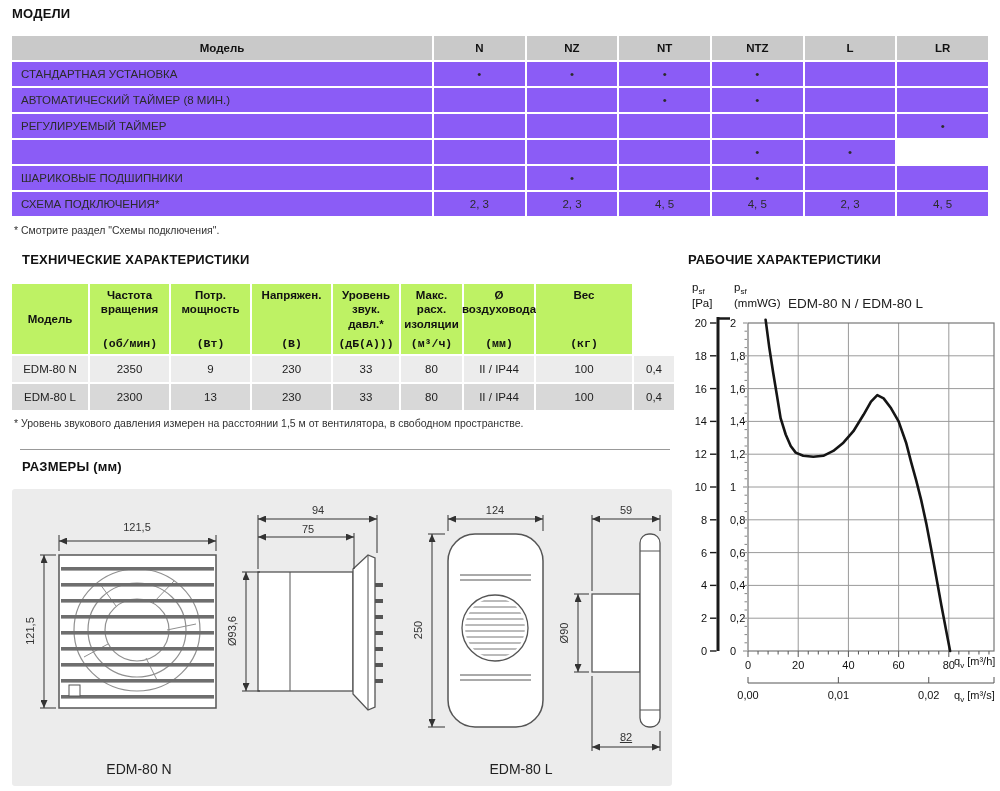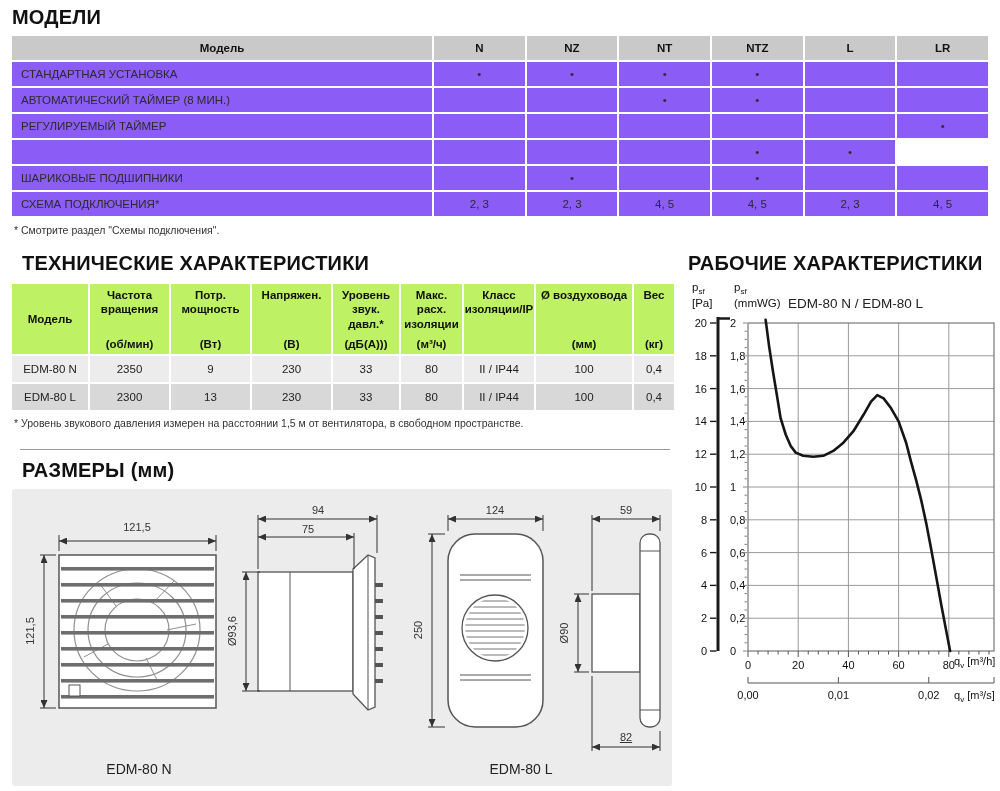--- a/index.html
+++ b/index.html
@@ -1,35 +1,35 @@
 <!DOCTYPE html>
 <html><head>
 <meta charset="utf-8">
 <style>
   html,body{margin:0;padding:0;}
   body{width:1000px;height:791px;background:#fff;position:relative;
        font-family:"Liberation Sans",sans-serif;color:#1a1a1a;overflow:hidden;}
   .abs{position:absolute;}
-  h1,h2{margin:0;font-size:20px;font-weight:bold;letter-spacing:.2px;color:#111;}
+  h1,h2{margin:0;font-size:13px;font-weight:bold;letter-spacing:.2px;color:#111;}
   
   #models-table{left:12px;top:36px;width:976px;}
   .m-row{display:grid;grid-template-columns:420px repeat(6,1fr);gap:2px;margin-bottom:2px;}
   .m-row>div{background:#8b5cf6;font-size:11.5px;display:flex;align-items:center;justify-content:center;color:#2b2b2b;}
   .m-head>div{background:#c9c9c9;font-weight:bold;height:22px;color:#111;}
   .m-row>div{height:24px;}
   .m-row .lbl{justify-content:flex-start;padding-left:9px;}
   .m-head .lbl{justify-content:center;padding-left:0;}
   .dot{font-size:13px;}
   .footnote{font-size:10.5px;color:#333;}
   
   #tech-table{left:12px;top:284px;width:648px;}
   .t-row{display:grid;grid-template-columns:76px 79px 79px 79px 66px 61px 70px 96px 40px;gap:2px;margin-bottom:2px;}
   .t-head>div{background:#bef264;height:70px;display:flex;flex-direction:column;align-items:center;
               font-size:11.5px;font-weight:bold;padding:4px 2px 3px;box-sizing:border-box;line-height:1.25;text-align:center;color:#111;}
-  .t-head>div .unit{margin-top:auto;}
+  .t-head>div .unit{margin-top:auto;font-family:Liberation Mono, monospace;}
   .t-head>div.vcenter{justify-content:center;}
   .t-body>div{height:26px;display:flex;align-items:center;justify-content:center;font-size:11.5px;color:#222;}
   .t-body.r0>div{background:#ececec;}
   .t-body.r1>div{background:#d8d8d8;}
   
   #divider{left:20px;top:449px;width:650px;border-top:1.5px solid #999;height:0;}
   #dims-title{left:22px;top:459px;}
   #dims-panel{left:12px;top:489px;width:660px;height:297px;background:#ececec;border-radius:3px;}
   .dim-label{position:absolute;font-size:11px;color:#333;transform:translate(-50%,-50%);white-space:nowrap;}
   .dim-label.rot{transform:translate(-50%,-50%) rotate(-90deg);}
@@ -133,23 +133,20 @@
         <span>Напряжен.</span>
         <span class="unit">(В)</span>
       </div>
       <div>
         <span>Уровень звук. давл.*</span>
         <span class="unit">(дБ(А)))</span>
       </div>
       <div>
         <span>Макс. расх. изоляции</span>
         <span class="unit">(м³/ч)</span>
-      </div>
-      <div>
-        <span>Класс изоляции/IP</span>
       </div>
       <div>
         <span>Ø воздуховода</span>
         <span class="unit">(мм)</span>
       </div>
       <div>
         <span>Вес</span>
         <span class="unit">(кг)</span>
       </div>
     </div>

